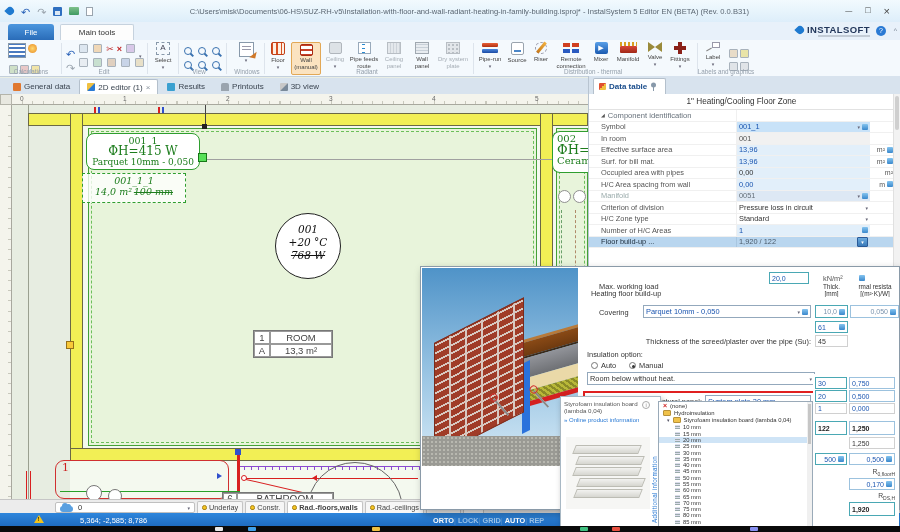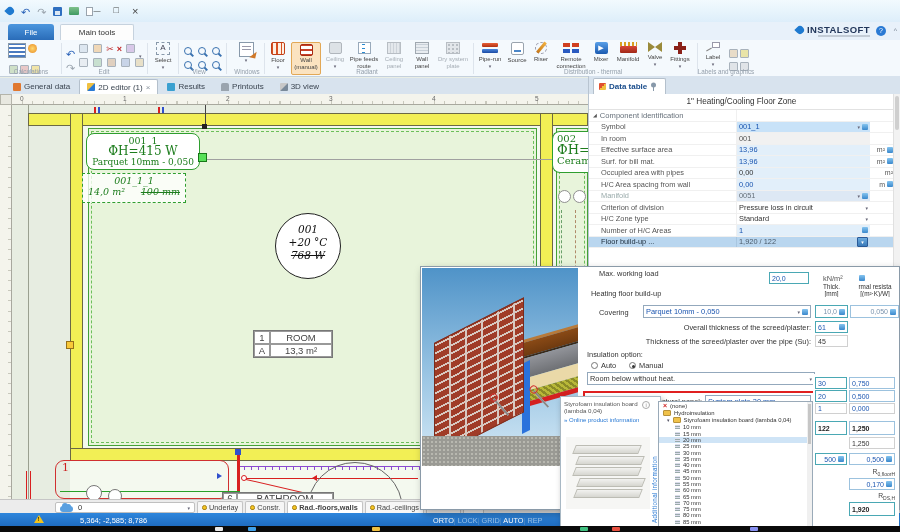--- a/index.html
+++ b/index.html
@@ -79,21 +79,21 @@
   
   .panel { left:588px; top:76px; width:312px; height:423px; background:#fff; border-left:1px solid #b8c4d0; z-index:1; }
   .ptabrow { position:absolute; left:0; top:0; width:312px; height:18px; background:#d8e3ee; }
   .ptab { position:absolute; left:4px; top:2px; height:16px; background:#fff; border:1px solid #b4c0cc; border-bottom:none; display:flex; align-items:center; gap:3px; padding:0 5px; border-radius:2px 2px 0 0; }
   .ptab .t { font-size:8px; font-weight:bold; color:#1a4d8c; }
   .ptitle { position:absolute; left:0; top:18px; width:305px; height:16px; display:flex; align-items:center; justify-content:center; font-size:8.2px; color:#333; border-bottom:1px solid #e2e2e2; }
   .dtgrid { position:absolute; left:0; top:34px; width:305px; }
   .dtr { height:11.5px; display:flex; align-items:stretch; border-bottom:1px solid #f0f0f0; font-size:7.4px; background:#fff; }
   .dtr .lbl { width:148px; padding-left:12px; color:#555; border-right:1px solid #f0f0f0; white-space:nowrap; overflow:hidden; display:flex; align-items:center; }
   .dtr.secr { color:#66707a; }
-  .dtr.secr .lbl { font-size:7.6px; color:#66707a; padding-left:4px; }
+  .dtr.secr .lbl { font-size:7.6px; color:#66707a; padding-left:12px; }
   .secg::before { content:"◢"; font-size:5px; margin-right:3px; color:#555; }
   .dtr .val { flex:1; display:flex; align-items:center; padding:0 2px; color:#1a55b0; overflow:hidden; white-space:nowrap; }
   .val.edit { background:#e2effa; }
   .val.ro { background:#f1f1f1; color:#555; }
   .val.rob { background:#dde8f4; color:#66707a; }
   .val.sel { background:#c8e2f8; }
   .val.white { color:#333; }
   .dtr .unit { width:24px; display:flex; align-items:center; justify-content:flex-end; color:#555; font-size:7px; padding-right:1px; }
   .ic { display:inline-block; width:6px; height:6px; background:linear-gradient(#85c4ef,#3a88cc); border-radius:1px; margin-left:2px; flex:none; }
   .sprl { margin-left:auto; }
@@ -161,41 +161,42 @@
   .cloud::before { content:""; position:absolute; left:2px; top:-3px; width:6px; height:6px; background:#5aa0e0; border-radius:50%; }
   .cloud::after { content:""; position:absolute; left:6px; top:-2px; width:5px; height:5px; background:#5aa0e0; border-radius:50%; }
   .ltabs { position:absolute; left:197px; top:1px; display:flex; gap:2px; }
   .ltab { height:12.5px; background:#f6f6f6; border:1px solid #c4c4c4; border-bottom:none; border-radius:2px 2px 0 0; display:flex; align-items:center; gap:2px; padding:0 4px; font-size:7.3px; color:#444; }
   .ltab.active { background:#fff; font-weight:bold; }
   .lamp { width:5px; height:5px; background:#f5c521; border:0.5px solid #a8831a; border-radius:50% 50% 40% 40%; flex:none; }
   .statusbar { left:0; top:513px; width:900px; height:13px; background:linear-gradient(#2e86dc,#1f6cc0); z-index:2; color:#fff; }
   .warn { position:absolute; left:34px; top:2px; width:0; height:0; border-left:5px solid transparent; border-right:5px solid transparent; border-bottom:8px solid #f2c41e; }
   .warn::after { content:"!"; position:absolute; left:-1.5px; top:1px; font-size:6px; color:#3a3000; font-weight:bold; }
   .coords { position:absolute; left:80px; top:2.5px; font-size:7.5px; }
-  .modes { position:absolute; left:433px; top:2.5px; font-size:7.3px; font-weight:normal; display:flex; }
+  .modes { position:absolute; left:433px; top:2.5px; font-size:7.3px; font-weight:bold; display:flex; }
   .modes span.m { color:#9cc4ea; }
   .modes span.m.on { color:#fff; }
   .modes span.m + span.m::before { content:" | "; color:#5a92c8; font-weight:normal; }
   .taskbar { left:0; top:526px; width:900px; height:6px; background:#0a0a0a; z-index:9; }
   .tico { position:absolute; top:1px; width:8px; height:4px; border-radius:1px; }
 </style>
 </head>
 <body>
 
 <div id="app">
 
   <div class="abs titlebar">
     <div class="qicons">
       <span class="drop"></span>
       <span class="g-undo"></span>
       <span class="g-redo"></span>
       <span class="floppy"></span>
       <span class="foldr"></span>
       <span class="docic"></span>
     </div>
+    <div class="wtitle">C:\Users\misk\Documents\06-HS\SUZ-RH-v5\Installation-with-floor-and-wall-radiant-heating-in-family-building.isproj* - InstalSystem 5 Editor EN (BETA) (Rev. 0.0.B31)</div>
     <div class="winbtns">
       <span class="minb"></span>
       <span class="maxb"></span>
       <span class="closeb"></span>
     </div>
   </div>
 
   <div class="abs rtabs">
     <div class="filetab">File</div>
     <div class="maintab">Main tools</div>
@@ -442,21 +443,21 @@
     <div class="abs" style="left:146px;top:2px;width:2px;height:6px;background:#d82020;"></div>
     <div class="abs" style="left:150px;top:2px;width:2px;height:6px;background:#3050cc;"></div>
 
     <div class="glbl serif" style="left:74px;top:28px;width:114px;height:37px;padding-top:1px;">
       <div style="font-size:9.5px;">001_1</div>
       <div style="font-size:12px;line-height:11px;">ΦH=415 W</div>
       <div style="font-size:9px;line-height:10px;">Parquet 10mm - 0,050</div>
     </div>
     <div class="abs" style="left:186px;top:48px;width:9px;height:9px;background:#58e058;border:1px solid #187818;"></div>
 
-    <div class="dlbl serif" style="left:70px;top:68px;width:104px;height:30px;padding:1px 5px;">
+    <div class="dlbl serif" style="left:70px;top:68px;width:104px;height:30px;padding:1px 12px;">
       <div style="font-size:9.5px;">001_1_1</div>
       <div style="font-size:9.5px;display:flex;justify-content:space-between;">
         <span>14,0 m²</span>
         <span class="strike">100 mm</span>
       </div>
     </div>
 
     <div class="circlbl serif" style="left:263px;top:108px;">
       <div>001</div>
       <div>+20 °C</div>
@@ -632,21 +633,21 @@
         <div style="height:11px;background:repeating-linear-gradient(45deg,#b8b838 0 2px,#8a8a28 2px 4px);"></div>
         <div style="height:5px;background:#d42020;"></div>
       </div>
       <div class="bluestrip"></div>
       <div class="brick"></div>
       <div class="concrete"></div>
       <div class="pin" style="left:78px;top:128px;"></div>
       <div class="pin" style="left:118px;top:120px;"></div>
     </div>
 
-    <span class="pp lab" style="left:178px;top:2px;">Max. working load</span>
+    <span class="pp lab" style="left:178px;top:15px;">Max. working load</span>
     <div class="cellb teal" style="left:348px;top:5px;width:40px;height:12px;justify-content:flex-start;">
         <span>20,0</span>
       </div>
     <span class="pp lab" style="left:402px;top:7px;color:#555;">kN/m²</span>
     <span class="pp ic" style="left:436px;top:8px;"></span>
     <span class="pp lab" style="left:170px;top:22px;">Heating floor build-up</span>
     <div class="colhdr" style="left:392px;top:16px;width:37px;">
       <div>Thick.</div>
         <div>[mm]</div>
     </div>
@@ -661,21 +662,20 @@
         <span class="ic"></span>
     </div>
     <div class="cellb teal gry" style="left:394px;top:38px;width:33px;height:13px;">
         <span>10,0</span>
         <span class="ic"></span>
       </div>
     <div class="cellb blue gry" style="left:429px;top:38px;width:49px;height:13px;">
         <span>0,050</span>
         <span class="ic"></span>
       </div>
-    <div class="pp lab labr" style="left:160px;top:56px;width:230px;">Overall thickness of the screed/plaster:</div>
     <div class="cellb teal" style="left:394px;top:54px;width:33px;height:12px;justify-content:flex-start;">
         <span>61</span>
         <span class="ic sprl"></span>
       </div>
     <div class="pp lab labr" style="left:108px;top:70px;width:282px;">Thickness of the screed/plaster over the pipe (Su):</div>
     <div class="cellb plain" style="left:394px;top:68px;width:33px;height:12px;justify-content:flex-start;color:#333;">
         <span>45</span>
       </div>
     <span class="pp lab" style="left:166px;top:83px;">Insulation option:</span>
     <div class="pp" style="left:170px;top:94px;display:flex;align-items:center;gap:3px;">

